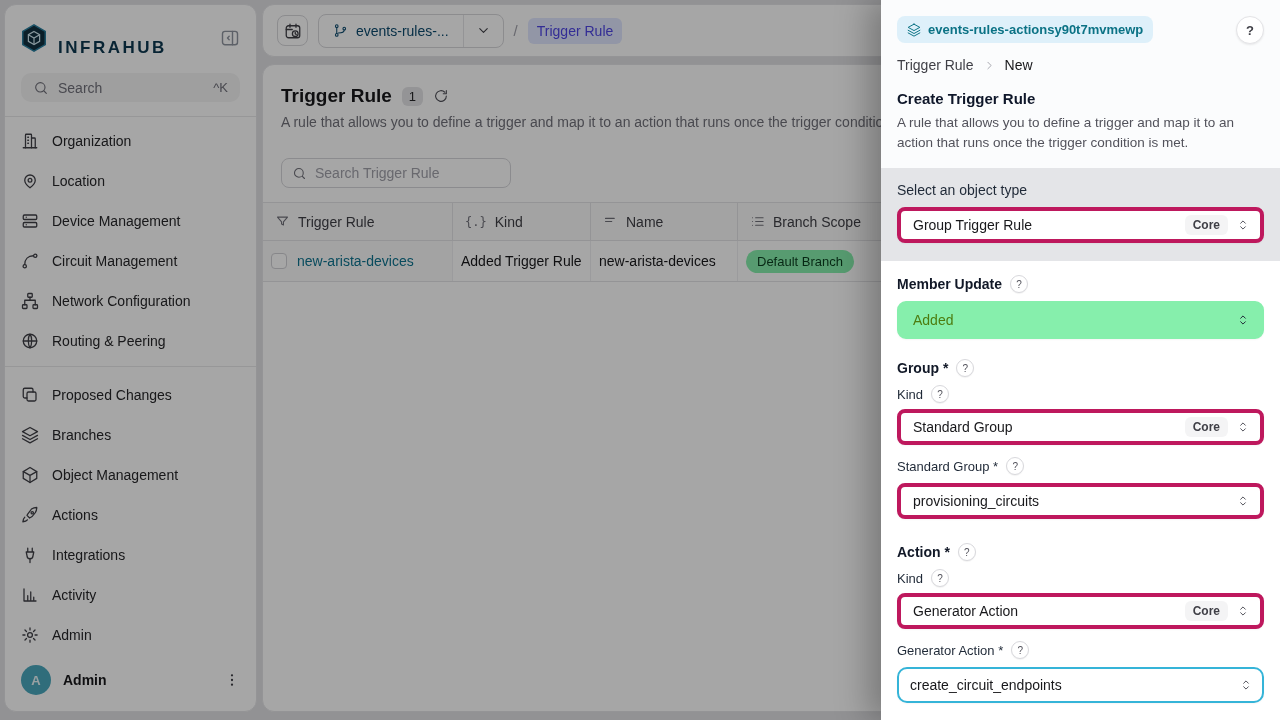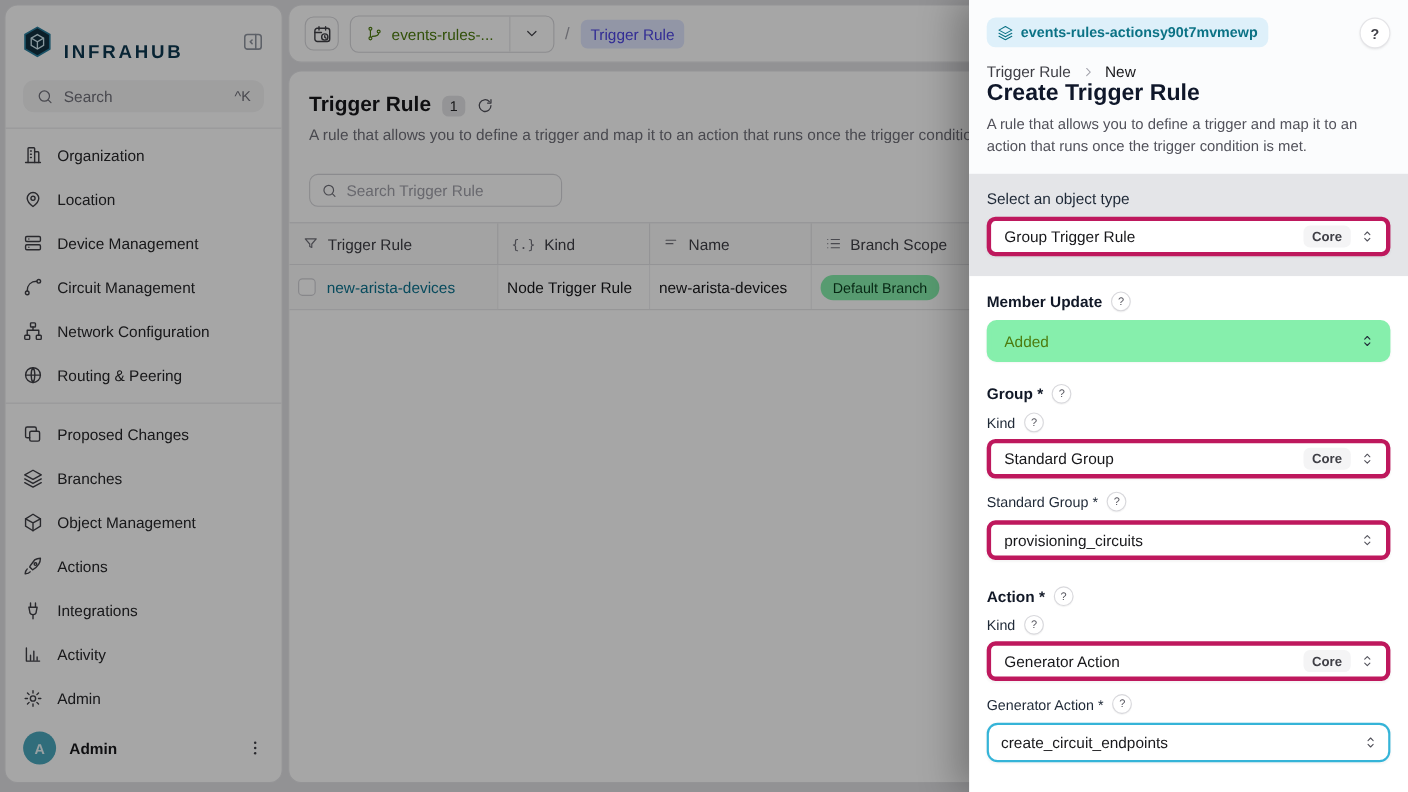--- a/index.html
+++ b/index.html
@@ -29,21 +29,21 @@
   .user-name { font-size:14px; font-weight:600; color:#18181b; }
   .kebab { margin-left:auto; color:#3f3f46; cursor:pointer; }
 
   
   .topbar { position:absolute; left:262px; top:4px; right:0; height:53px; background:#fff; border:1px solid #e4e4e7;
             border-radius:12px; display:flex; align-items:center; gap:10px; padding:0 14px; }
   .icon-btn { width:31px; height:31px; border:1px solid #d7d7db; border-radius:8px; background:#fff;
               display:flex; align-items:center; justify-content:center; color:#3f3f46; cursor:pointer; }
   .branch-select { height:34px; border:1px solid #d7d7db; border-radius:8px; background:#fff; display:flex;
                    align-items:center; cursor:pointer; }
-  .branch-select .seg-label { display:flex; align-items:center; gap:8px; padding:0 14px; font-size:14px; color:#4d7c0f; }
+  .branch-select .seg-label { display:flex; align-items:center; gap:8px; padding:0 14px; font-size:14px; color:#0c4a6e; }
   .branch-select .seg-chev { border-left:1px solid #e4e4e7; width:40px; height:100%; display:flex;
                              align-items:center; justify-content:center; color:#3f3f46; }
   .slash-sep { color:#a1a1aa; font-size:15px; }
   .crumb-chip { background:#e0e7ff; color:#4f46e5; font-size:14px; font-weight:500; padding:5px 9px;
                 border-radius:6px; cursor:pointer; }
 
   
   .main-card { position:absolute; left:262px; top:64px; right:0; bottom:8px; background:#fff;
                border:1px solid #e4e4e7; border-radius:12px 0 0 12px; overflow:hidden; padding:20px 0 0 0; }
   .main-pad { padding:0 18px; }
@@ -78,21 +78,21 @@
   .drawer-header { background:#fbfcfd; padding:16px 16px 15px 16px; }
   .badge-row { display:flex; align-items:flex-start; justify-content:space-between; }
   .kind-badge { background:#def0fa; color:#0b7285; border-radius:8px; padding:6px 10px; font-size:13px;
                 font-weight:600; display:flex; align-items:center; gap:7px; }
   .help-btn { width:28px; height:28px; border-radius:50%; background:#fff; border:1px solid #e4e4e7;
               box-shadow:0 1px 2px rgba(0,0,0,0.08); font-size:13px; font-weight:600; color:#3f3f46;
               display:flex; align-items:center; justify-content:center; cursor:pointer; }
   .drawer-crumb { margin-top:13px; display:flex; align-items:center; gap:9px; font-size:14px; color:#3f3f46; }
   .drawer-crumb .leaf { color:#18181b; }
   .drawer-crumb .chev { color:#a1a1aa; }
-  .drawer-title { margin-top:0; font-size:21px; font-weight:800; color:#0f172a; }
+  .drawer-title { margin-top:17px; font-size:15px; font-weight:800; color:#0f172a; }
   .drawer-desc { margin-top:6px; font-size:13.5px; line-height:20px; color:#52525b; }
   .band { background:#e4e5e8; padding:14px 16px 18px 16px; }
   .band-label { font-size:14px; font-weight:500; color:#1f2937; margin-bottom:9px; }
   .select { height:36px; background:#fff; border:4px solid #be185d; border-radius:8px; display:flex; align-items:center;
             gap:8px; padding:0 10px 0 12px; font-size:14px; color:#18181b; box-shadow:0 1px 2px rgba(0,0,0,0.04);
             cursor:pointer; }
   .select .val { flex:1; white-space:nowrap; overflow:hidden; }
   .core-badge { background:#f4f4f5; color:#3f3f46; font-size:12px; font-weight:600; border-radius:6px; padding:3px 8px; }
   .updown { color:#52525b; flex:none; }
   .select.green { background:#86efac; border-color:#86efac; color:#4d7c0f; height:38px; border-radius:9px; }
@@ -369,21 +369,21 @@
             </svg>
           </span>
         <span>Branch Scope</span>
       </div>
     </div>
     <div class="tbl-row">
       <div class="td first">
         <span class="checkbox"></span>
         <span class="row-link">new-arista-devices</span>
       </div>
-      <div class="td">Node Trigger Rule</div>
+      <div class="td">Added Trigger Rule</div>
       <div class="td">new-arista-devices</div>
       <div class="td">
         <span class="pill-green">Default Branch</span>
       </div>
     </div>
   </div>
 </div>
 
 <div class="overlay"></div>
 

